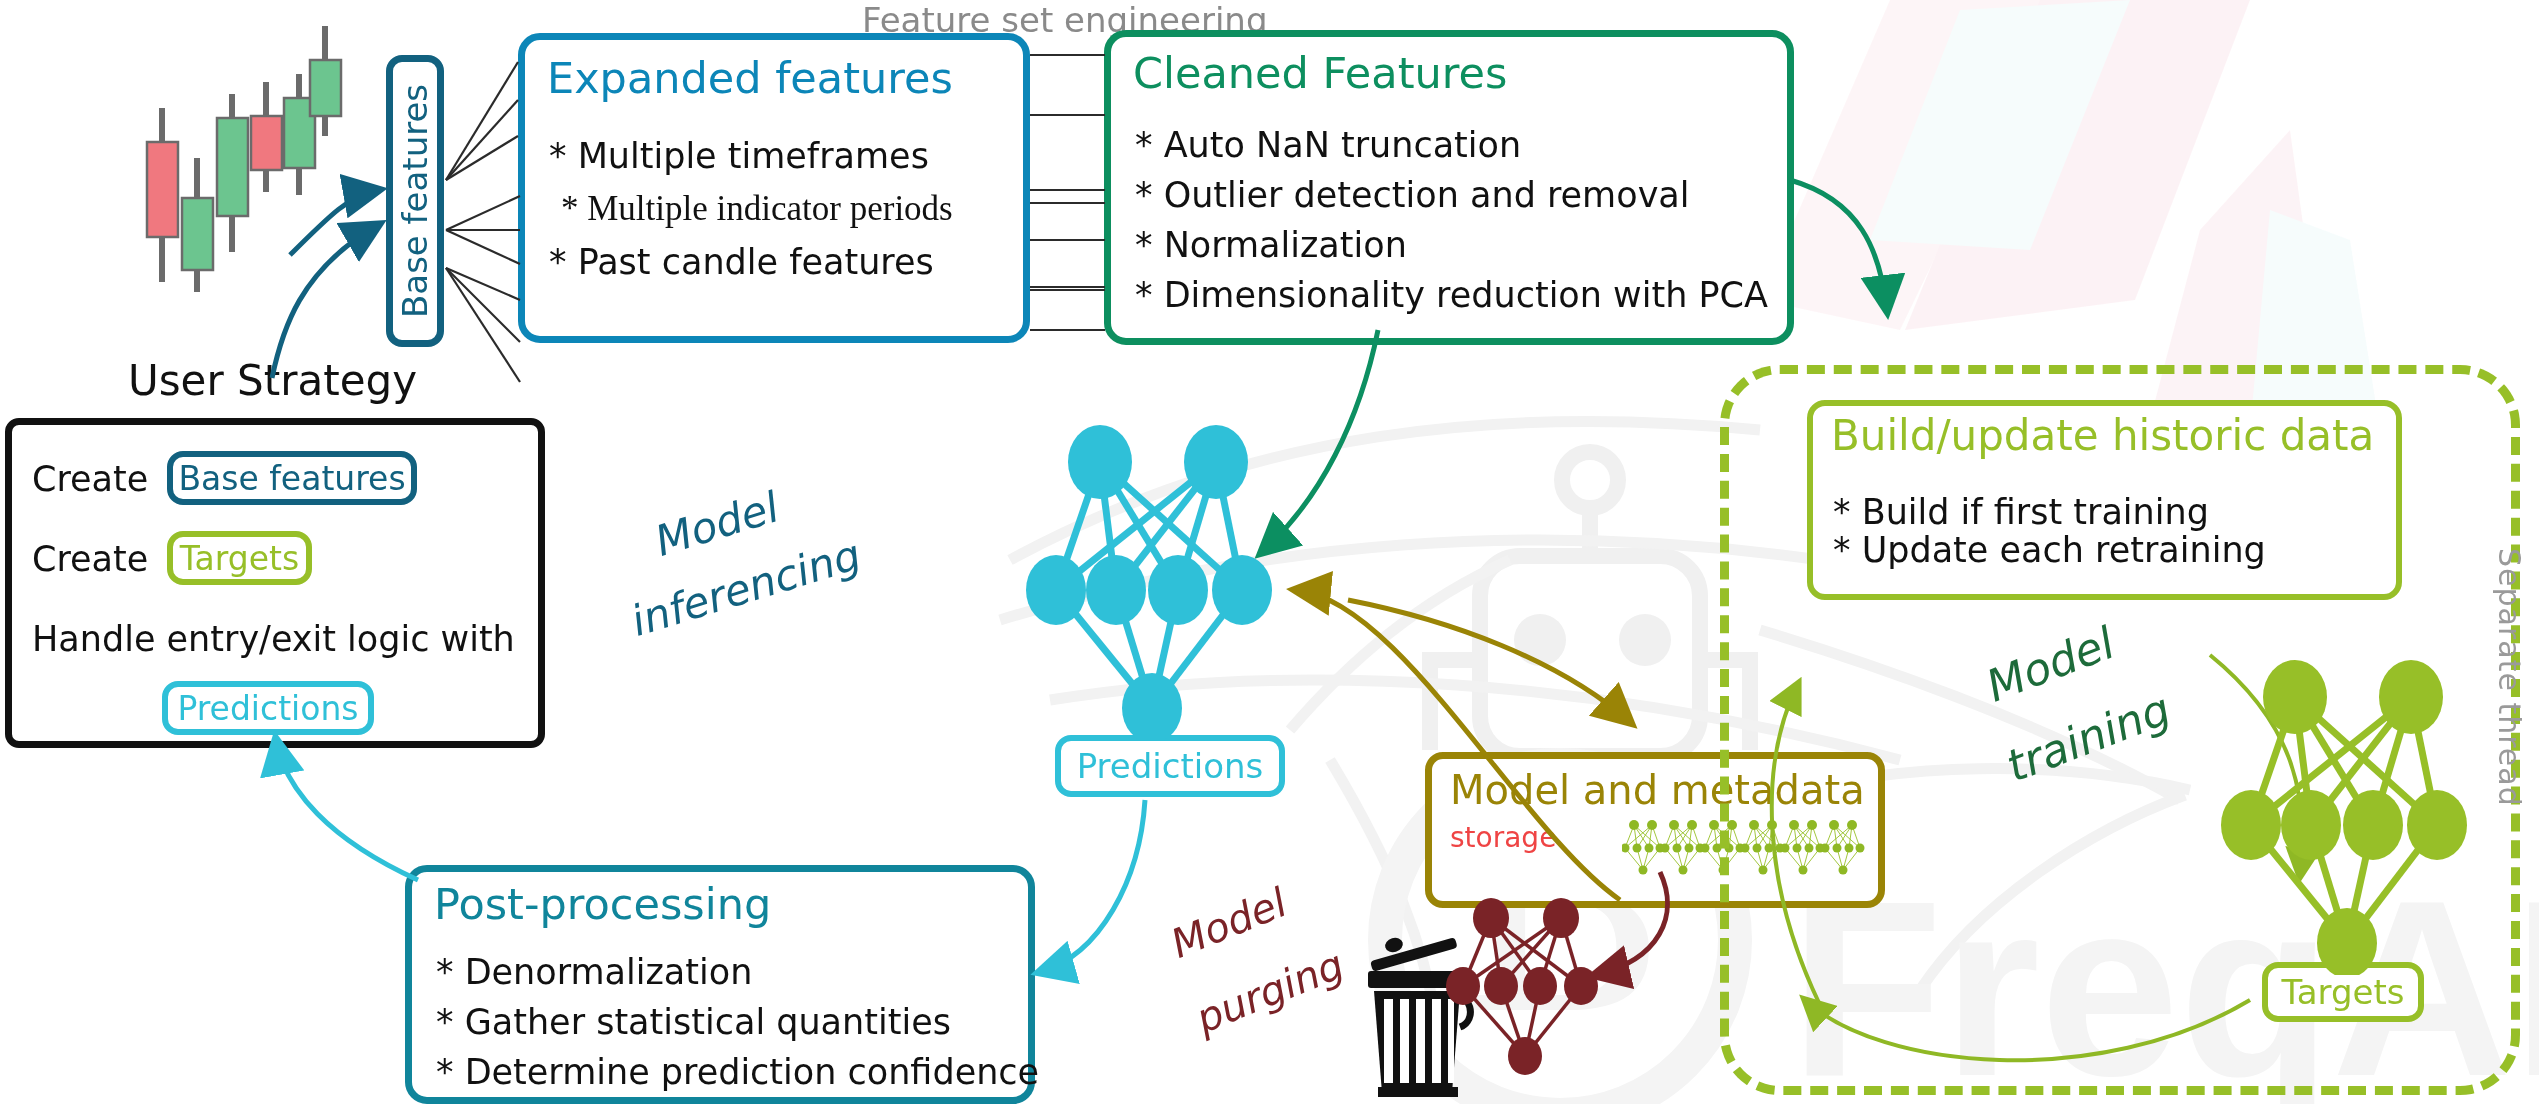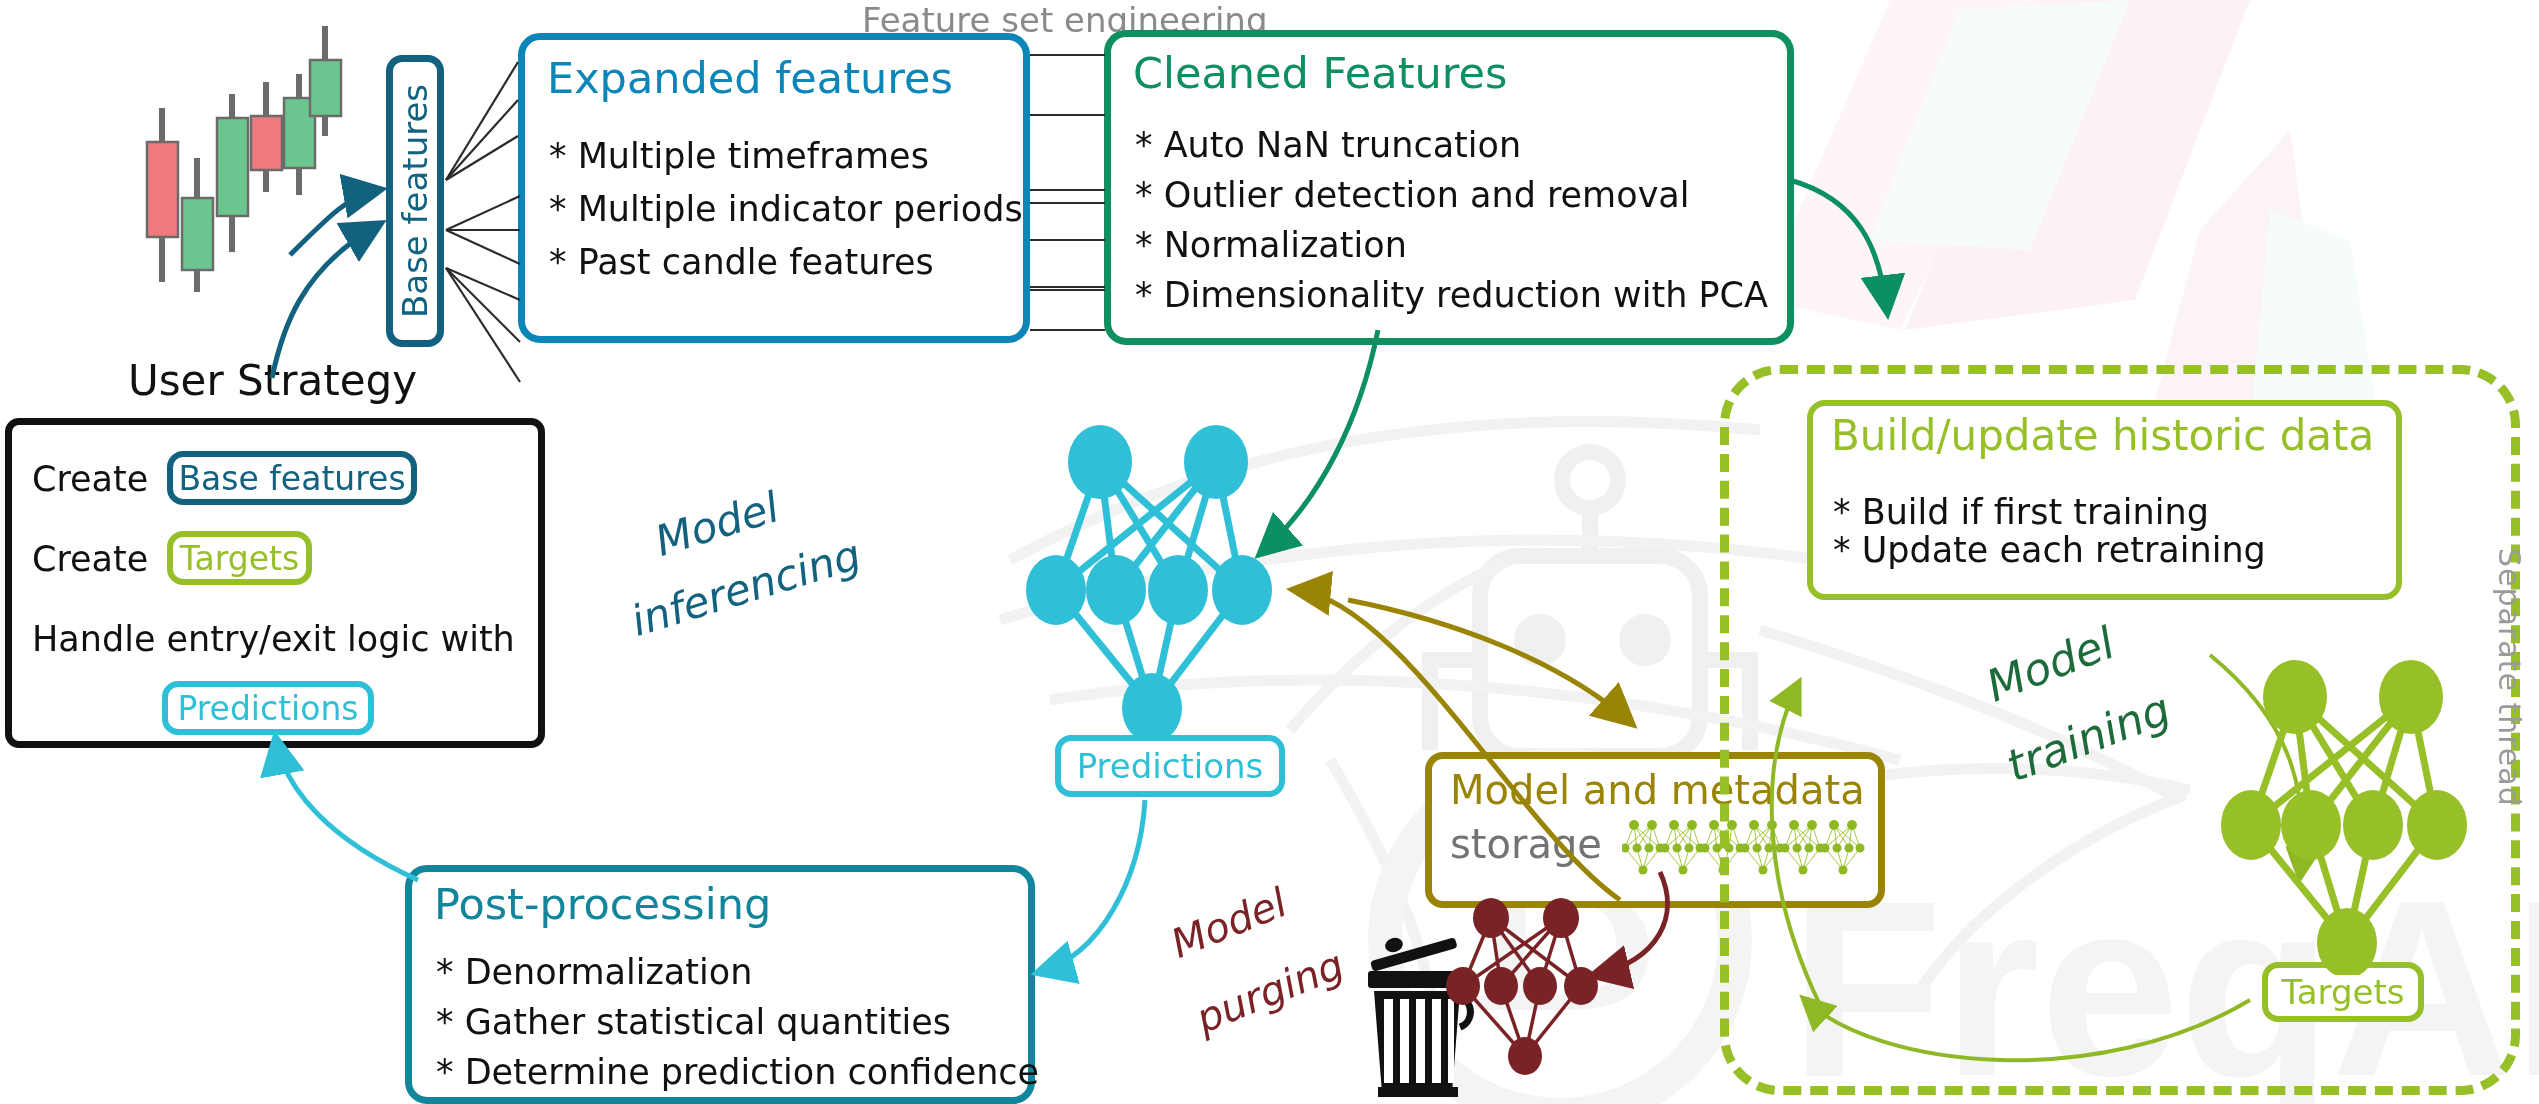--- a/index.html
+++ b/index.html
@@ -241,21 +241,21 @@
     </g>
   </svg>
 
   <div class="plain-label" style="left:862px; top:0px; font-size:34px; color:#8a8a8a;">Feature set engineering</div>
 
   <div class="pill pill-vert" style="left:386px; top:55px; width:58px; height:292px; border-width:7px; border-color:#12617f; color:#12617f; font-size:34px;">Base features</div>
 
   <div class="box" style="left:518px; top:33px; width:512px; height:310px; border-width:7px; border-color:#0c86b8;">
     <div class="box-title" style="position:absolute; left:22px; top:16px; color:#0c86b8; font-size:43px;">Expanded features</div>
     <div class="bullet" style="position:absolute; left:24px; top:94px;">* Multiple timeframes</div>
-    <div class="bullet" style="position:absolute; left:24px; top:147px;">* Multiple indicator periods</div>
+    <div class="bullet" style="position:absolute; left:36px; top:147px;font-family:Liberation Serif, serif;">* Multiple indicator periods</div>
     <div class="bullet" style="position:absolute; left:24px; top:200px;">* Past candle features</div>
   </div>
 
   <div class="box" style="left:1104px; top:30px; width:690px; height:315px; border-width:7px; border-color:#0d8f5f;">
     <div class="box-title" style="position:absolute; left:22px; top:14px; color:#0d8f5f; font-size:43px;">Cleaned Features</div>
     <div class="bullet" style="position:absolute; left:24px; top:86px;">* Auto NaN truncation</div>
     <div class="bullet" style="position:absolute; left:24px; top:136px;">* Outlier detection and removal</div>
     <div class="bullet" style="position:absolute; left:24px; top:186px;">* Normalization</div>
     <div class="bullet" style="position:absolute; left:24px; top:236px;">* Dimensionality reduction with PCA</div>
   </div>
@@ -358,21 +358,21 @@
       <ellipse cx="20" cy="96" rx="17" ry="19"></ellipse>
       <ellipse cx="58" cy="96" rx="17" ry="19"></ellipse>
       <ellipse cx="97" cy="96" rx="17" ry="19"></ellipse>
       <ellipse cx="138" cy="96" rx="17" ry="19"></ellipse>
       <ellipse cx="82" cy="166" rx="17" ry="19"></ellipse>
     </g>
   </svg>
 
   <div class="box" style="left:1425px; top:752px; width:460px; height:156px; border-width:7px; border-color:#9a8406; border-radius:18px;">
     <div style="position:absolute; left:18px; top:8px; color:#9a8406; font-size:40px; white-space:nowrap;">Model and metadata</div>
-    <div style="position:absolute; left:18px; top:62px; color:#737373; font-size:40px; white-space:nowrap;">storage</div>
+    <div style="position:absolute; left:18px; top:62px; color:#ef4444; font-size:28px; white-space:nowrap;">storage</div>
     <svg style="position:absolute; left:190px; top:58px; width:250px; height:62px;" viewBox="0 0 250 62">
       <g id="netmini" stroke="#97bf28" stroke-width="0.9" fill="none">
         <line x1="12" y1="8" x2="3" y2="31"></line>
           <line x1="12" y1="8" x2="15" y2="31"></line>
         <line x1="12" y1="8" x2="27" y2="31"></line>
           <line x1="12" y1="8" x2="38" y2="31"></line>
         <line x1="30" y1="8" x2="3" y2="31"></line>
           <line x1="30" y1="8" x2="15" y2="31"></line>
         <line x1="30" y1="8" x2="27" y2="31"></line>
           <line x1="30" y1="8" x2="38" y2="31"></line>

